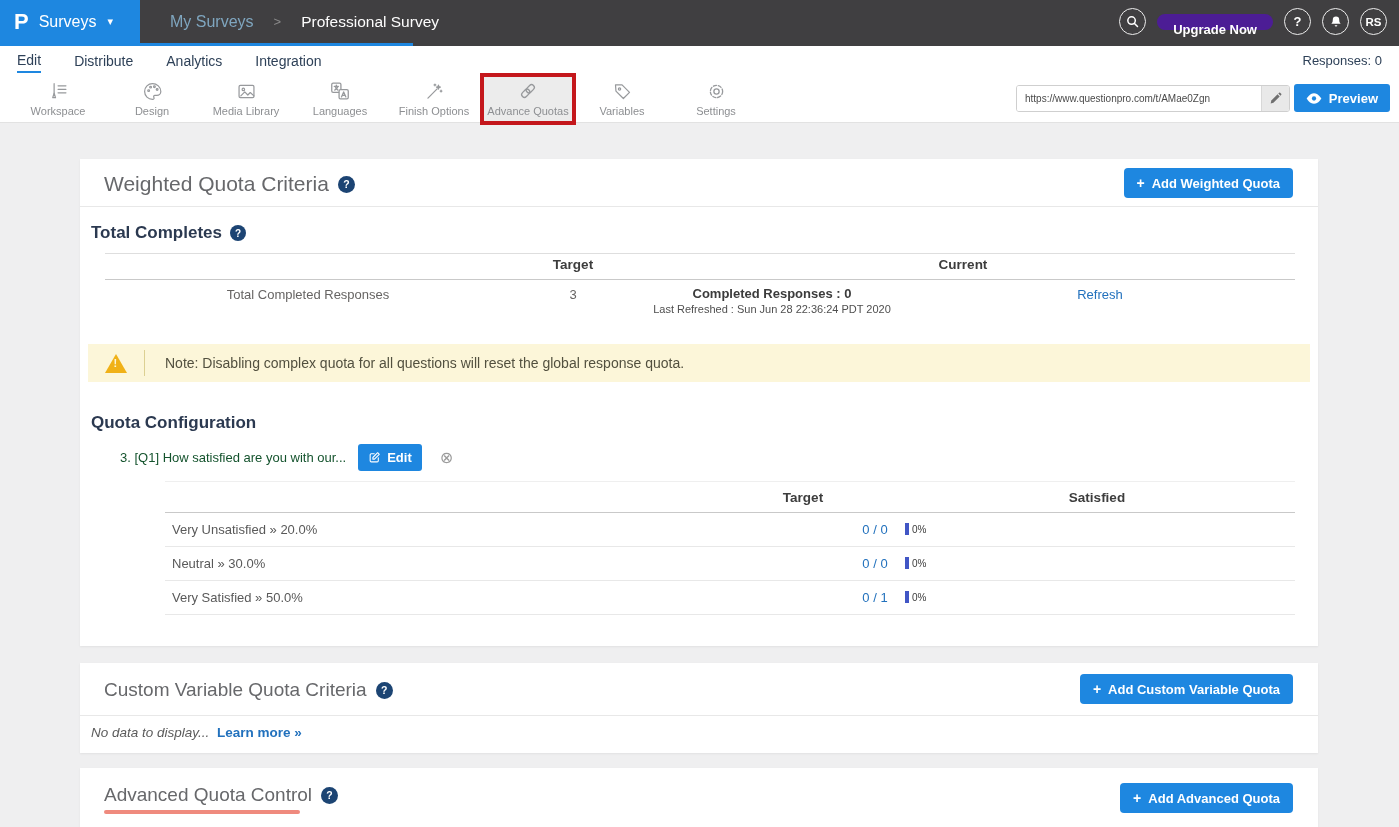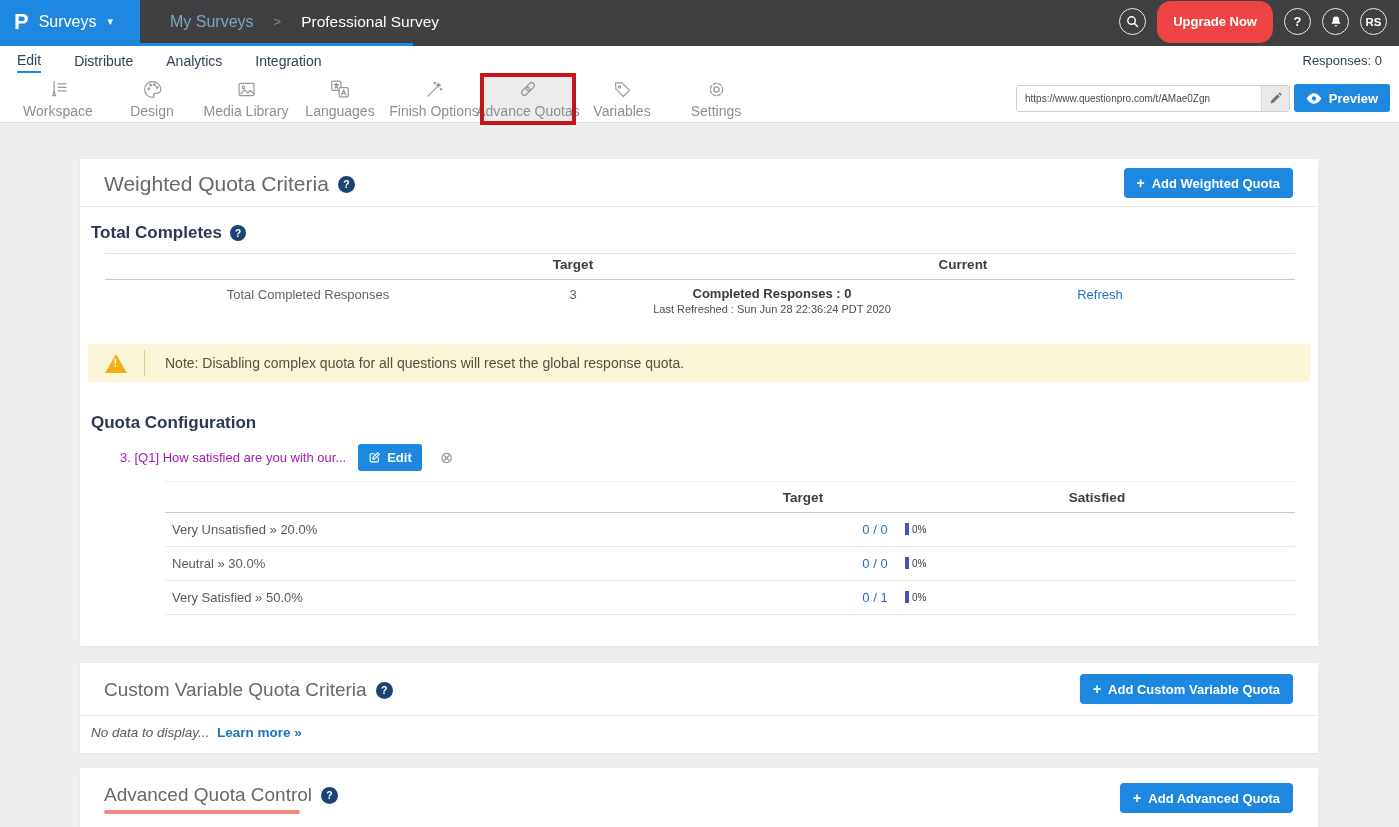--- a/index.html
+++ b/index.html
@@ -11,36 +11,36 @@
   .logo-area { width:140px; height:43px; background:#1e87e0; display:flex; align-items:center; padding-left:14px; gap:10px; cursor:pointer; }
   .logo-p { color:#fff; font-size:22px; font-weight:700; }
   .logo-product { color:#fff; font-size:16px; }
   .logo-caret { color:#fff; font-size:11px; margin-left:1px; }
   .breadcrumb { margin-left:30px; display:flex; align-items:center; gap:20px; font-size:16px; }
   .bc-parent { color:#7fa6bf; cursor:pointer; }
   .bc-sep { color:#8a8a8a; font-size:13px; }
   .bc-current { color:#fdfdfd; font-size:15.5px; }
   .topbar-right { position:absolute; right:12px; display:flex; align-items:center; gap:11px; }
   .circle-btn { width:27px; height:27px; border:1.5px solid #ededed; border-radius:50%; display:flex; align-items:center; justify-content:center; color:#fff; font-size:13px; font-weight:700; cursor:pointer; background:transparent; }
-  .upgrade-btn { height:42px; border-radius:14px; background:#ef4444; color:#fff; border:none; font-size:13px; font-weight:700; padding:0 16px; cursor:pointer; font-family:inherit; }
+  .upgrade-btn { height:16px; border-radius:14px; background:#4c1d95; color:#fff; border:none; font-size:13px; font-weight:700; padding:8px 16px; cursor:pointer; font-family:inherit; }
   .topbar-accent { height:3px; background:linear-gradient(to right,#1e87e0 0,#1e87e0 413px,#403f41 413px,#403f41 100%); }
 
   
   .nav-row { height:29px; background:#fff; display:flex; align-items:center; padding:0 17px; }
   .tab { font-size:14px; color:#2e4158; margin-right:33px; cursor:pointer; padding:4px 0 3px; }
   .tab.active { border-bottom:2px solid #1e87e0; }
   .responses { margin-left:auto; font-size:13px; color:#2e4158; }
 
   
   .toolbar { height:48px; background:#fff; border-bottom:1px solid #e2e2e2; display:flex; align-items:center; padding-left:11px; position:relative; }
   .tb-item { width:94px; height:48px; display:flex; flex-direction:column; align-items:center; justify-content:center; gap:3px; cursor:pointer; position:relative; }
   .tb-item.highlight { background:#ececec; }
   .tb-item.highlight::after { content:''; position:absolute; inset:-2px -1px; border:4px solid #c4171c; pointer-events:none; z-index:3; }
   .tb-icon { height:22px; display:flex; align-items:center; }
-  .tb-label { font-size:14px; color:#8d8f92; white-space:nowrap; }
+  .tb-label { font-size:11px; color:#8d8f92; white-space:nowrap; }
   .url-box { position:absolute; right:109px; top:10px; width:274px; height:27px; display:flex; border:1px solid #cfcfcf; border-radius:3px; overflow:hidden; background:#fff; }
   .url-input { flex:1; border:none; outline:none; font-size:10px; color:#4a4a4a; padding:0 8px; font-family:inherit; min-width:0; }
   .url-edit { width:28px; background:#e9e9e9; border-left:1px solid #d8d8d8; display:flex; align-items:center; justify-content:center; cursor:pointer; }
   .preview-btn { position:absolute; right:9px; top:9px; height:28px; padding:0 12px; background:#1e87e0; color:#fff; border:none; border-radius:3px; font-size:13px; font-weight:700; display:flex; align-items:center; gap:7px; cursor:pointer; font-family:inherit; }
 
   
   .main { height:704px; background:#efeff0; overflow:hidden; }
   .card { width:1238px; margin-left:80px; background:#fff; position:relative; box-shadow:0 1px 2px rgba(0,0,0,.06); }
   .card1 { height:487px; top:20px;margin-top:16px; }
   .card2 { height:90px; top:37px; }
@@ -64,21 +64,21 @@
   .t1head { font-weight:700; color:#3d3d3d; font-size:13.5px; }
 
   .note { position:absolute; left:8px; right:8px; top:185px; height:38px; background:#fcf6d9; display:flex; align-items:center; }
   .note-icon { width:56px; display:flex; justify-content:center; }
   .warn-tri { width:0; height:0; border-left:11px solid transparent; border-right:11px solid transparent; border-bottom:19px solid #f0b117; position:relative; }
   .warn-tri::after { content:'!'; position:absolute; left:-2.5px; top:3.5px; color:#fcf6d9; font-weight:700; font-size:11px; }
   .note-sep { width:1px; height:26px; background:#dcd092; }
   .note-text { margin-left:20px; font-size:14px; color:#52503f; }
 
   .qrow { position:absolute; left:40px; top:285px; height:27px; display:flex; align-items:center; }
-  .qrow-label { font-size:13px; color:#a21caf; }
+  .qrow-label { font-size:13px; color:#14532d; }
   .edit-btn { margin-left:12px; height:27px; background:#1e87e0; color:#fff; border:none; border-radius:3px; font-size:13px; font-weight:700; display:inline-flex; align-items:center; gap:6px; padding:0 10px; cursor:pointer; font-family:inherit; }
   .remove-icon { margin-left:18px; color:#9b9b9b; font-size:16px; cursor:pointer; line-height:1; }
 
   
   .qtable { position:absolute; left:85px; right:23px; top:322px; }
   .qt-head { position:relative; height:32px; border-top:1px solid #efefef; border-bottom:1px solid #c9c9c9; }
   .qt-head span { position:absolute; top:8px; transform:translateX(-50%); font-size:13.5px; font-weight:700; color:#3d3d3d; }
   .qt-target { left:638px; }
   .qt-complete { left:932px; }
   .qt-row { position:relative; height:34px; border-bottom:1px solid #e8e8e8; }

